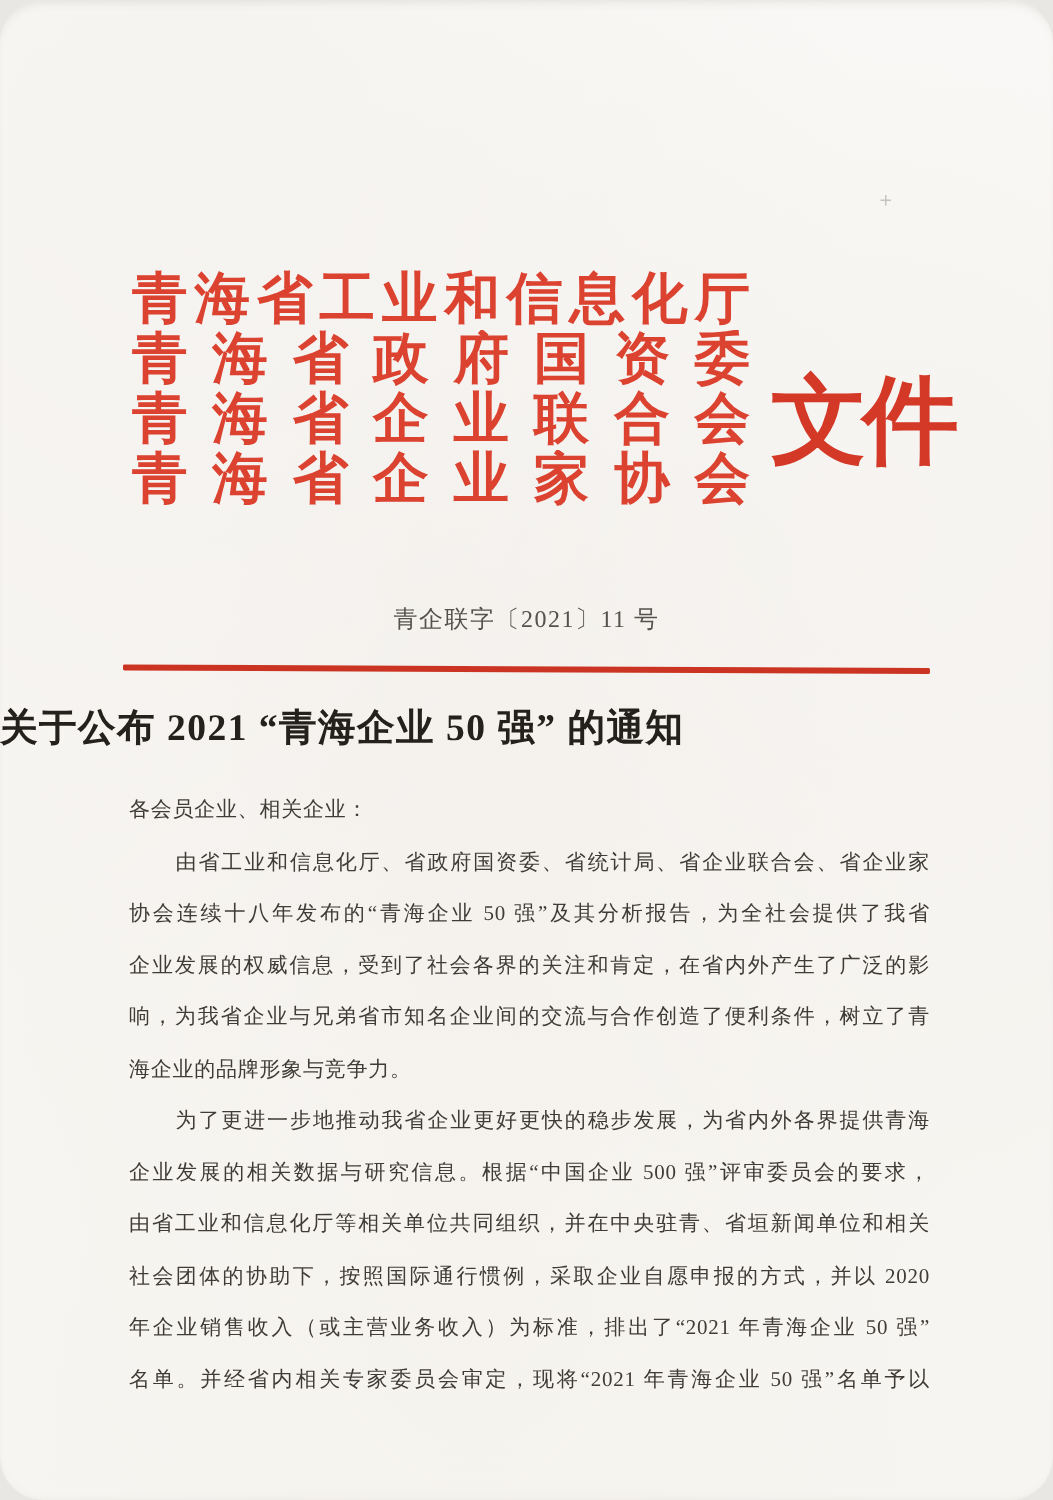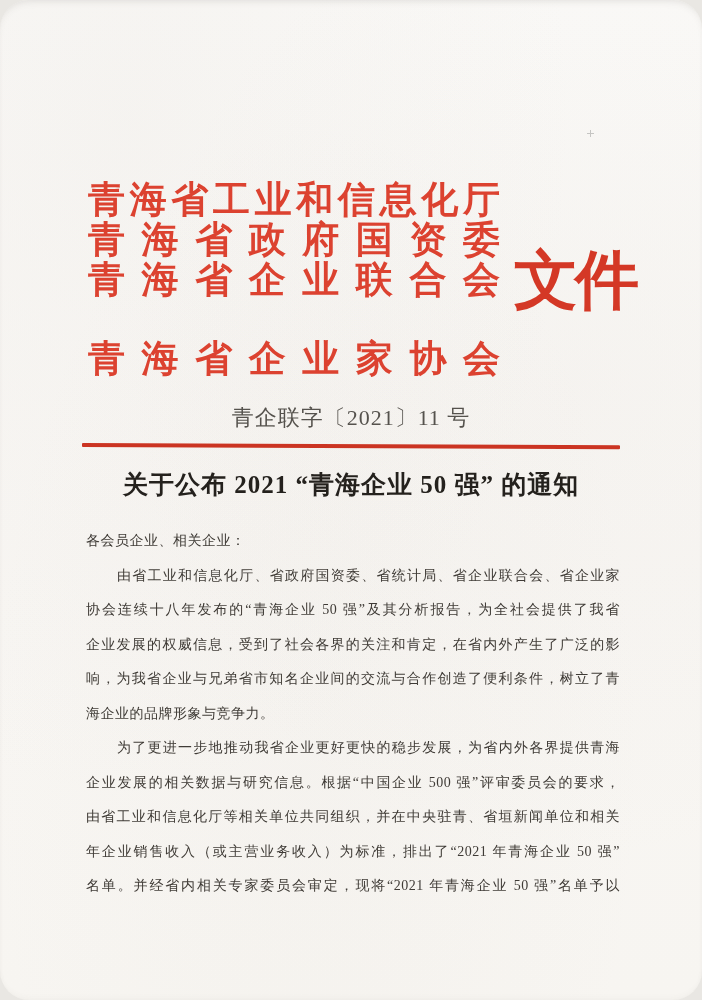--- a/index.html
+++ b/index.html
@@ -29,30 +29,30 @@
     overflow:hidden;
   }
   .doc-type{
     position:absolute;left:514px;top:251px;
     font-family:"Liberation Sans","DejaVu Sans",sans-serif;
     font-size:64px;font-weight:900;letter-spacing:-3px;
     line-height:58px;
   }
   .doc-number{
     position:absolute;left:0;top:403px;width:702px;
-    text-align:center;font-size:22px;color:#55524d;letter-spacing:1px;
+    text-align:center;font-size:16px;color:#55524d;letter-spacing:1px;
   }
   .red-rule{
     position:absolute;left:82px;top:443px;width:538px;height:4px;
     transform:rotate(0.25deg);transform-origin:left center;
     border-radius:1px;
   }
   .doc-title{
     position:absolute;left:0;top:468px;width:702px;
-    text-align:center;font-size:25px;font-weight:bold;color:#24211d;
+    font-size:25px;font-weight:bold;color:#24211d;
     letter-spacing:1px;
   }
   .body-block{
     position:absolute;left:86px;top:524px;width:534px;
     font-size:14px;color:#3f3b36;letter-spacing:0.5px;
   }
   .bline{
     height:34.5px;line-height:34.5px;overflow:hidden;
     text-align:justify;text-align-last:justify;
   }
@@ -69,38 +69,39 @@
 <body>
 
 <div class="paper">
 
   <div class="speck"></div>
 
   <div class="issuers">
     <div class="issuer-line" style="color: rgb(220, 66, 48);">青海省工业和信息化厅</div>
     <div class="issuer-line" style="color: rgb(220, 66, 48);">青海省政府国资委</div>
     <div class="issuer-line" style="color: rgb(220, 66, 48);">青海省企业联合会</div>
-    <div class="issuer-line" style="color: rgb(220, 66, 48); margin-top: 39px;">青海省企业家协会</div>
+    <div class="issuer-line" style="color: rgb(220, 66, 48);">青海省企业家协会</div>
   </div>
 
   <div class="doc-type" style="color: rgb(212, 56, 38);">文件</div>
 
   <div class="doc-number">青企联字〔2021〕11 号</div>
 
   <div class="red-rule" style="background: rgb(203, 52, 34);"></div>
 
   <div class="doc-title">关于公布 2021 “青海企业 50 强” 的通知</div>
 
   <div class="body-block">
     <div class="bline short">各会员企业、相关企业：</div>
     <div class="bline indent">由省工业和信息化厅、省政府国资委、省统计局、省企业联合会、省企业家</div>
     <div class="bline">协会连续十八年发布的“青海企业 50 强”及其分析报告，为全社会提供了我省</div>
     <div class="bline">企业发展的权威信息，受到了社会各界的关注和肯定，在省内外产生了广泛的影</div>
     <div class="bline">响，为我省企业与兄弟省市知名企业间的交流与合作创造了便利条件，树立了青</div>
     <div class="bline short">海企业的品牌形象与竞争力。</div>
     <div class="bline indent">为了更进一步地推动我省企业更好更快的稳步发展，为省内外各界提供青海</div>
     <div class="bline">企业发展的相关数据与研究信息。根据“中国企业 500 强”评审委员会的要求，</div>
     <div class="bline">由省工业和信息化厅等相关单位共同组织，并在中央驻青、省垣新闻单位和相关</div>
+    <div class="bline">社会团体的协助下，按照国际通行惯例，采取企业自愿申报的方式，并以 2020</div>
     <div class="bline">年企业销售收入（或主营业务收入）为标准，排出了“2021 年青海企业 50 强”</div>
     <div class="bline">名单。并经省内相关专家委员会审定，现将“2021 年青海企业 50 强”名单予以</div>
   </div>
 
 </div>
 
 </body></html>

